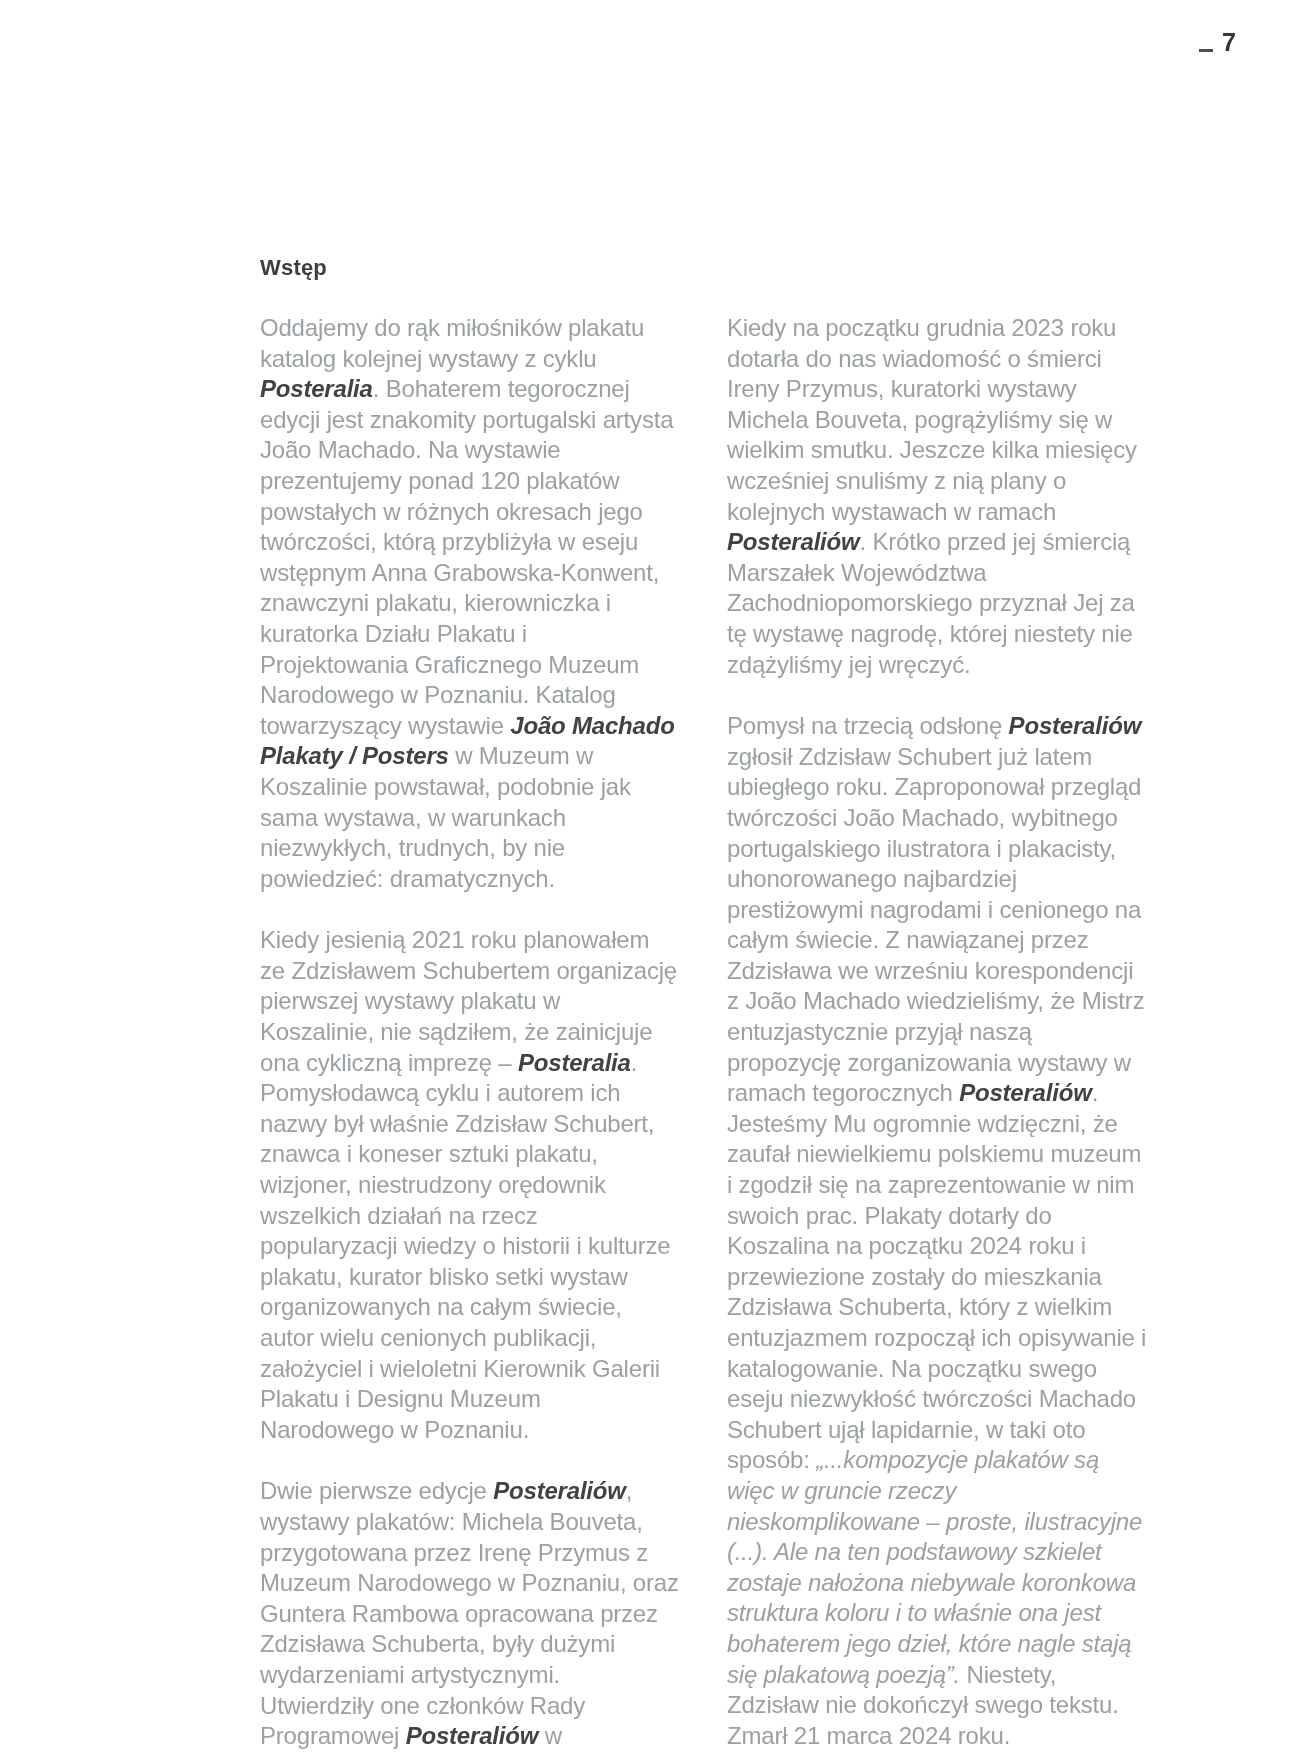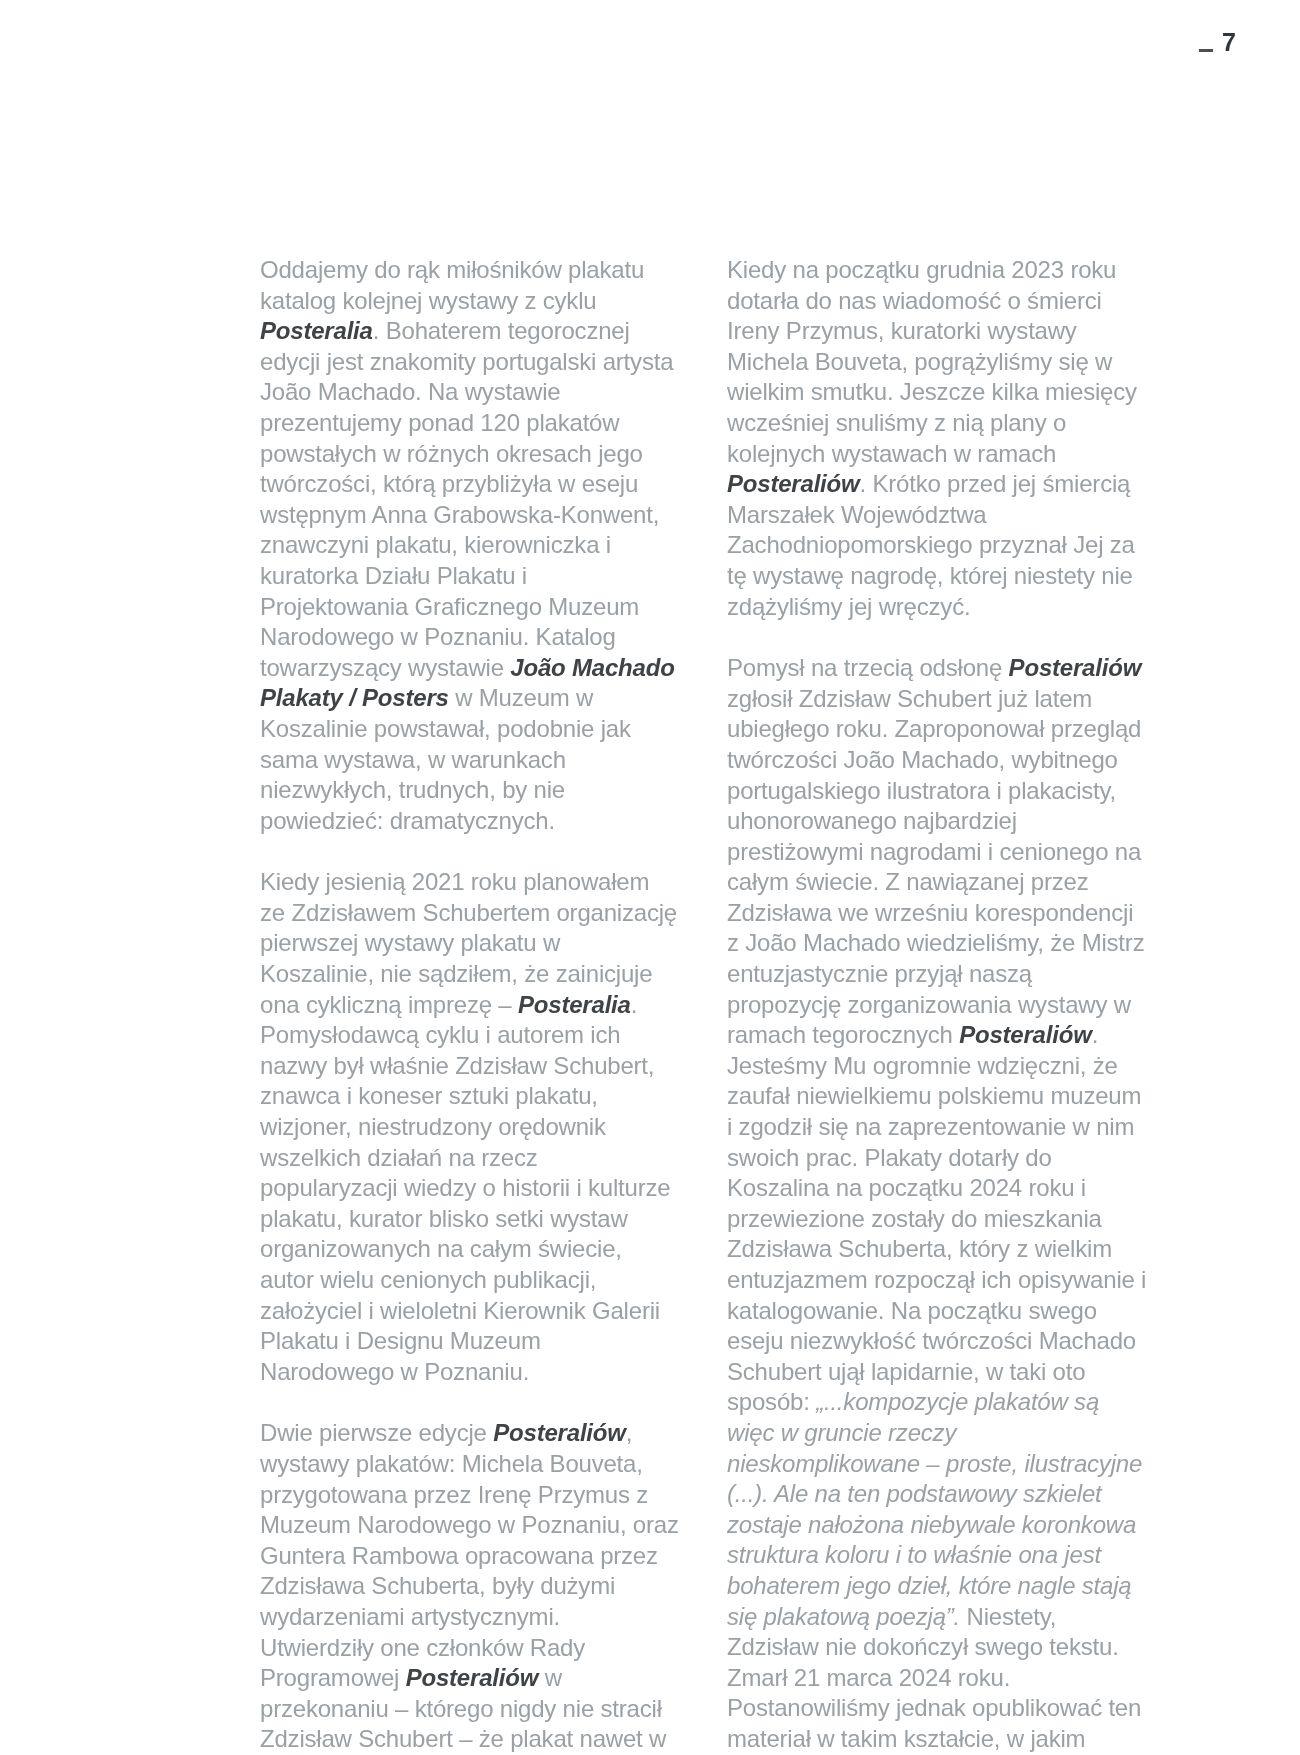--- a/index.html
+++ b/index.html
@@ -73,20 +73,21 @@
 </style>
 </head>
 <body>
 
 <div class="page-number">
   <div class="dash"></div>
   <div class="num">7</div>
 </div>
 
 <div class="content">
+  <h2 class="section-heading">Wstęp</h2>
   <div class="cols">
     <div class="col">
         <p><span class="run-n">Oddajemy do rąk miłośników plakatu katalog kolejnej wystawy z cyklu </span><span class="run-bi">Posteralia</span><span class="run-n">. Bohaterem tegorocznej edycji jest znakomity portugalski artysta João Machado. Na wystawie prezentujemy ponad 120 plakatów powstałych w różnych okresach jego twórczości, którą przybliżyła w eseju wstępnym Anna Grabowska-Konwent, znawczyni plakatu, kierowniczka i kuratorka Działu Plakatu i Projektowania Graficznego Muzeum Narodowego w Poznaniu. Katalog towarzyszący wystawie </span><span class="run-bi">João Machado Plakaty / Posters</span><span class="run-n"> w Muzeum w Koszalinie powstawał, podobnie jak sama wystawa, w warunkach niezwykłych, trudnych, by nie powiedzieć: dramatycznych.</span></p>
         <p><span class="run-n">Kiedy jesienią 2021 roku planowałem ze Zdzisławem Schubertem organizację pierwszej wystawy plakatu w Koszalinie, nie sądziłem, że zainicjuje ona cykliczną imprezę – </span><span class="run-bi">Posteralia</span><span class="run-n">. Pomysłodawcą cyklu i autorem ich nazwy był właśnie Zdzisław Schubert, znawca i koneser sztuki plakatu, wizjoner, niestrudzony orędownik wszelkich działań na rzecz popularyzacji wiedzy o historii i kulturze plakatu, kurator blisko setki wystaw organizowanych na całym świecie, autor wielu cenionych publikacji, założyciel i wieloletni Kierownik Galerii Plakatu i Designu Muzeum Narodowego w Poznaniu.</span></p>
         <p><span class="run-n">Dwie pierwsze edycje </span><span class="run-bi">Posteraliów</span><span class="run-n">, wystawy plakatów: Michela Bouveta, przygotowana przez Irenę Przymus z Muzeum Narodowego w Poznaniu, oraz Guntera Rambowa opracowana przez Zdzisława Schuberta, były dużymi wydarzeniami artystycznymi. Utwierdziły one członków Rady Programowej </span><span class="run-bi">Posteraliów</span><span class="run-n"> w przekonaniu – którego nigdy nie stracił Zdzisław Schubert – że plakat nawet w epoce agresywnej reklamy i ekspresowego przepływu informacji pozostanie żywą dziedziną sztuki, budzącą niesłabnące zainteresowanie odbiorców.</span></p>
       </div>
     <div class="col">
         <p><span class="run-n">Kiedy na początku grudnia 2023 roku dotarła do nas wiadomość o śmierci Ireny Przymus, kuratorki wystawy Michela Bouveta, pogrążyliśmy się w wielkim smutku. Jeszcze kilka miesięcy wcześniej snuliśmy z nią plany o kolejnych wystawach w ramach </span><span class="run-bi">Posteraliów</span><span class="run-n">. Krótko przed jej śmiercią Marszałek Województwa Zachodniopomorskiego przyznał Jej za tę wystawę nagrodę, której niestety nie zdążyliśmy jej wręczyć.</span></p>
         <p><span class="run-n">Pomysł na trzecią odsłonę </span><span class="run-bi">Posteraliów</span><span class="run-n"> zgłosił Zdzisław Schubert już latem ubiegłego roku. Zaproponował przegląd twórczości João Machado, wybitnego portugalskiego ilustratora i plakacisty, uhonorowanego najbardziej prestiżowymi nagrodami i cenionego na całym świecie. Z nawiązanej przez Zdzisława we wrześniu korespondencji z João Machado wiedzieliśmy, że Mistrz entuzjastycznie przyjął naszą propozycję zorganizowania wystawy w ramach tegorocznych </span><span class="run-bi">Posteraliów</span><span class="run-n">. Jesteśmy Mu ogromnie wdzięczni, że zaufał niewielkiemu polskiemu muzeum i zgodził się na zaprezentowanie w nim swoich prac. Plakaty dotarły do Koszalina na początku 2024 roku i przewiezione zostały do mieszkania Zdzisława Schuberta, który z wielkim entuzjazmem rozpoczął ich opisywanie i katalogowanie. Na początku swego eseju niezwykłość twórczości Machado Schubert ujął lapidarnie, w taki oto sposób: </span><span class="run-i">„...kompozycje plakatów są więc w gruncie rzeczy nieskomplikowane – proste, ilustracyjne (...). Ale na ten podstawowy szkielet zostaje nałożona niebywale koronkowa struktura koloru i to właśnie ona jest bohaterem jego dzieł, które nagle stają się plakatową poezją”.</span><span class="run-n"> Niestety, Zdzisław nie dokończył swego tekstu. Zmarł 21 marca 2024 roku. Postanowiliśmy jednak opublikować ten materiał w takim kształcie, w jakim pozostawił go Autor, bez redakcyjnych zmian czy uzupełnień. Można w nim odczytać sposób jego pracy nad obiektami: głębokie emocjonalne zaangażowanie, dokładny wölfflinowski opis i próbę syntetycznego ujęcia</span></p>
       </div>

